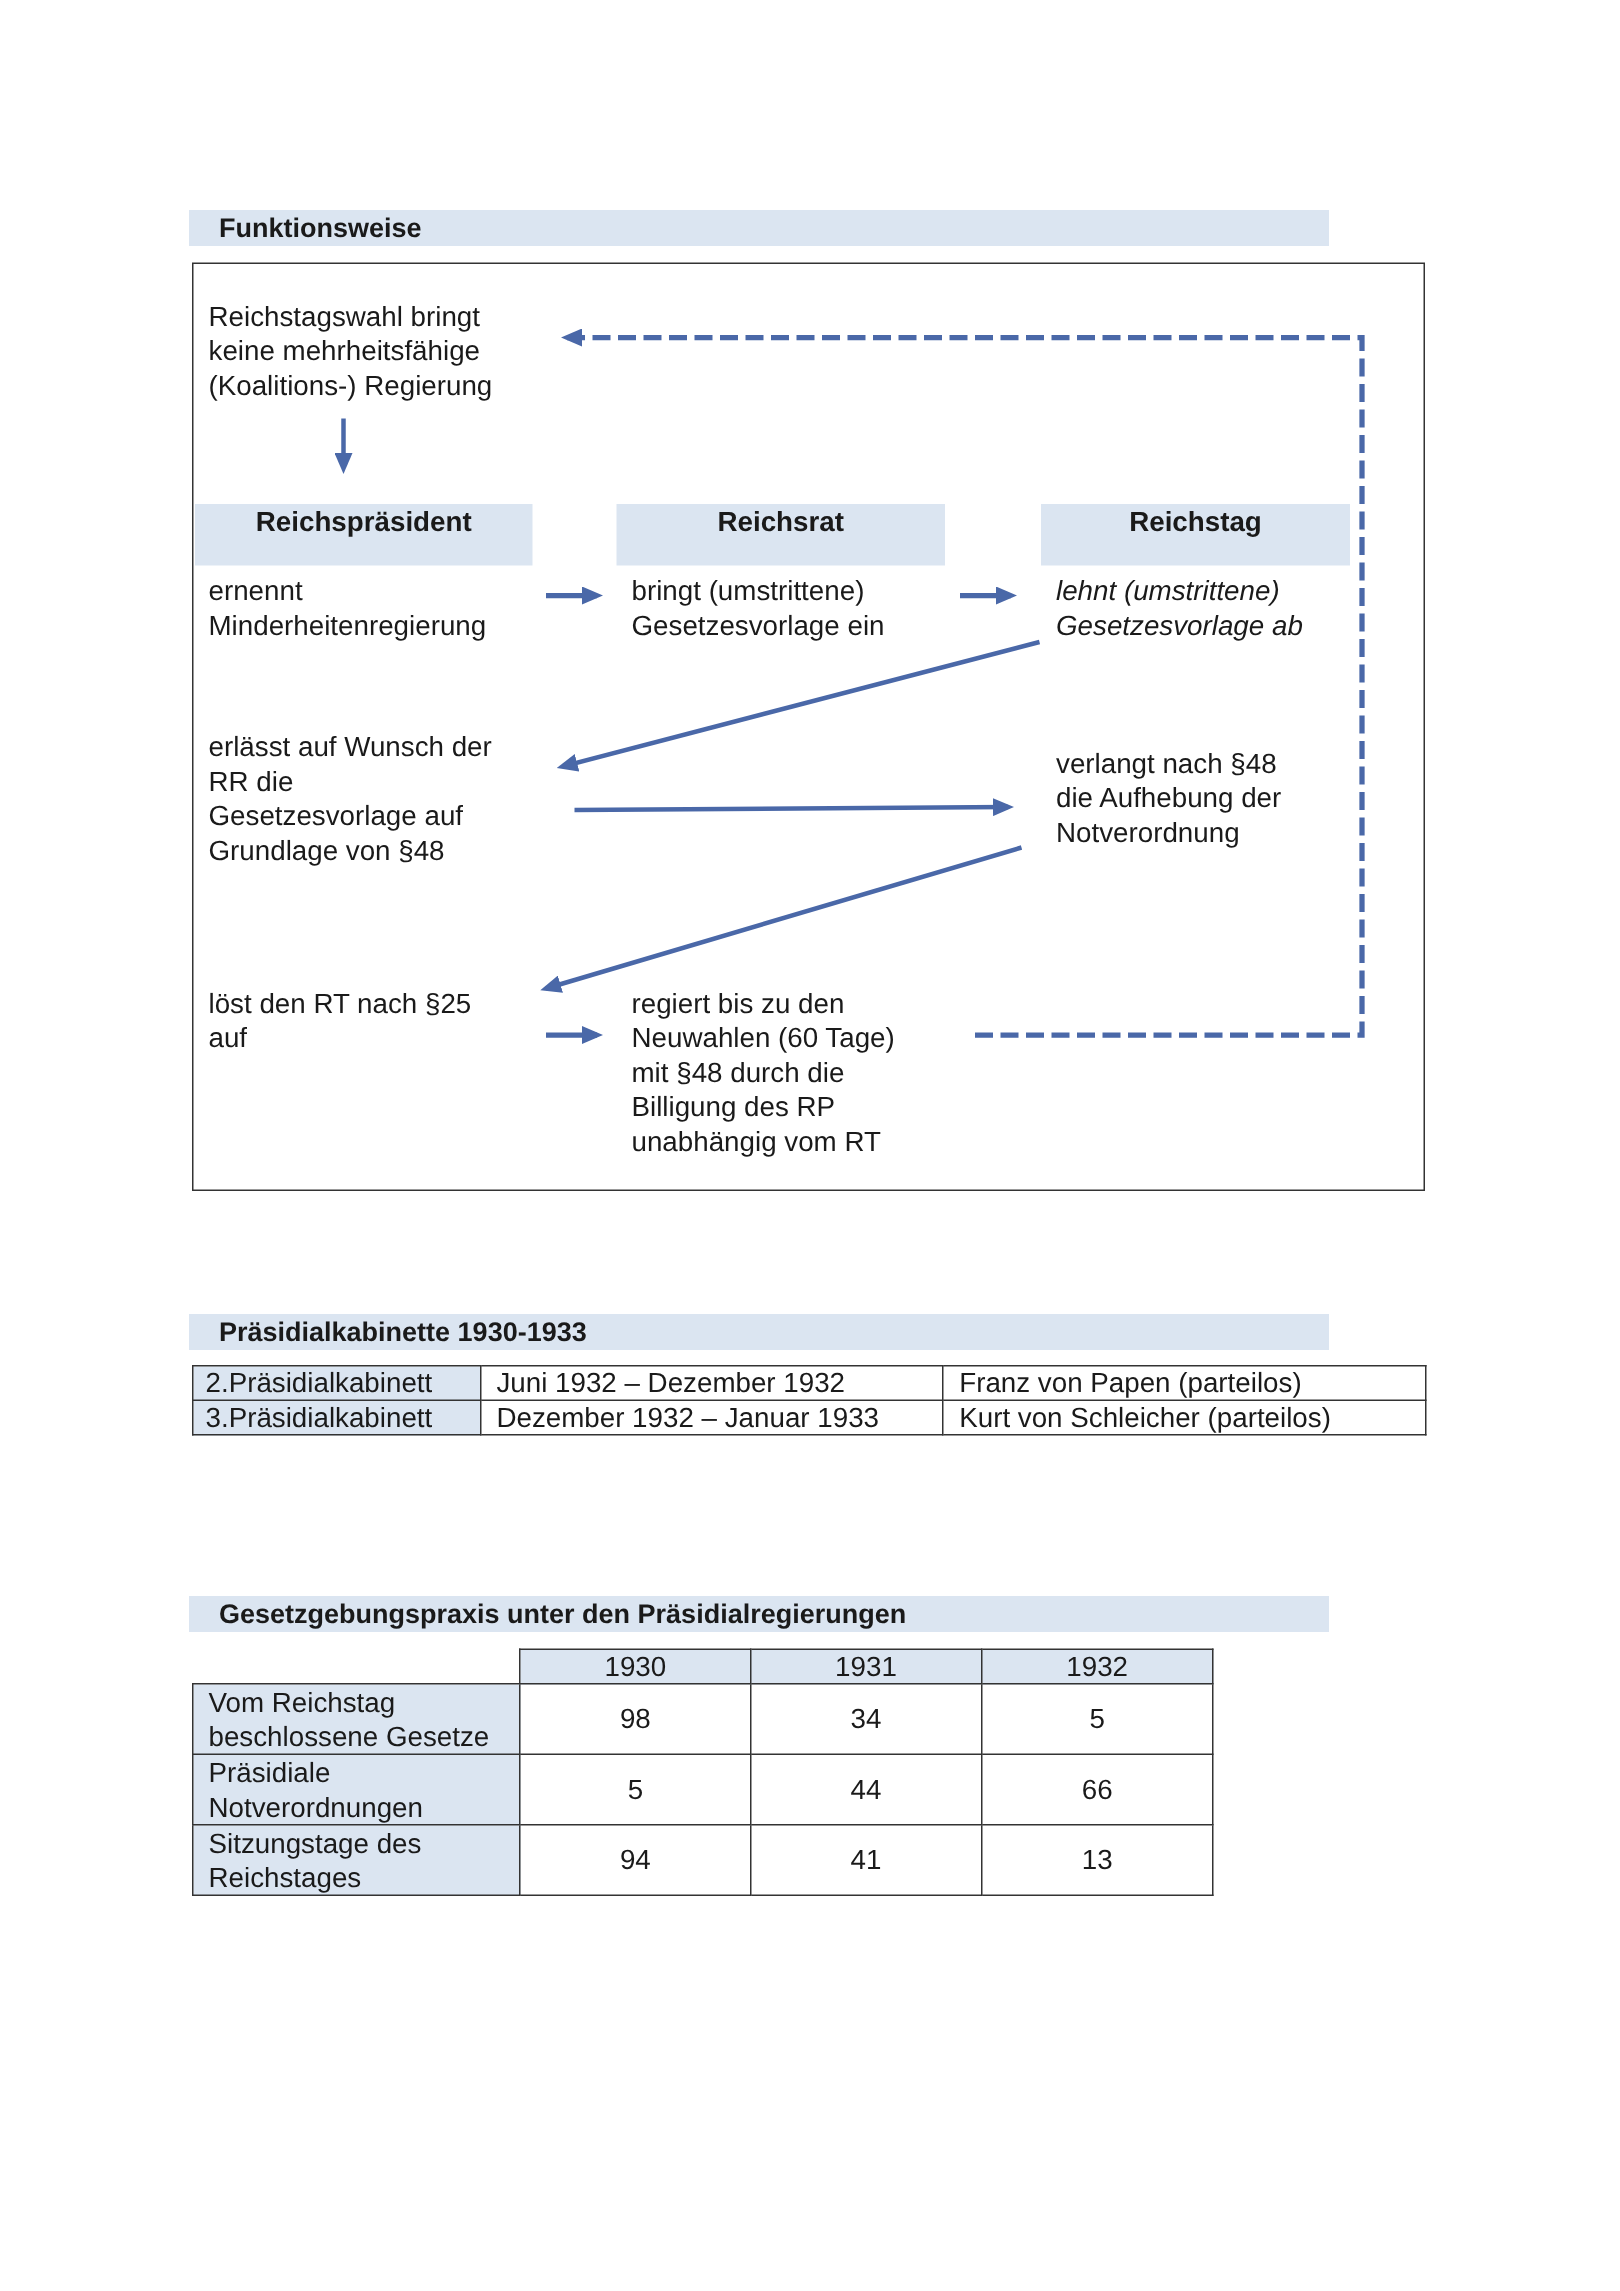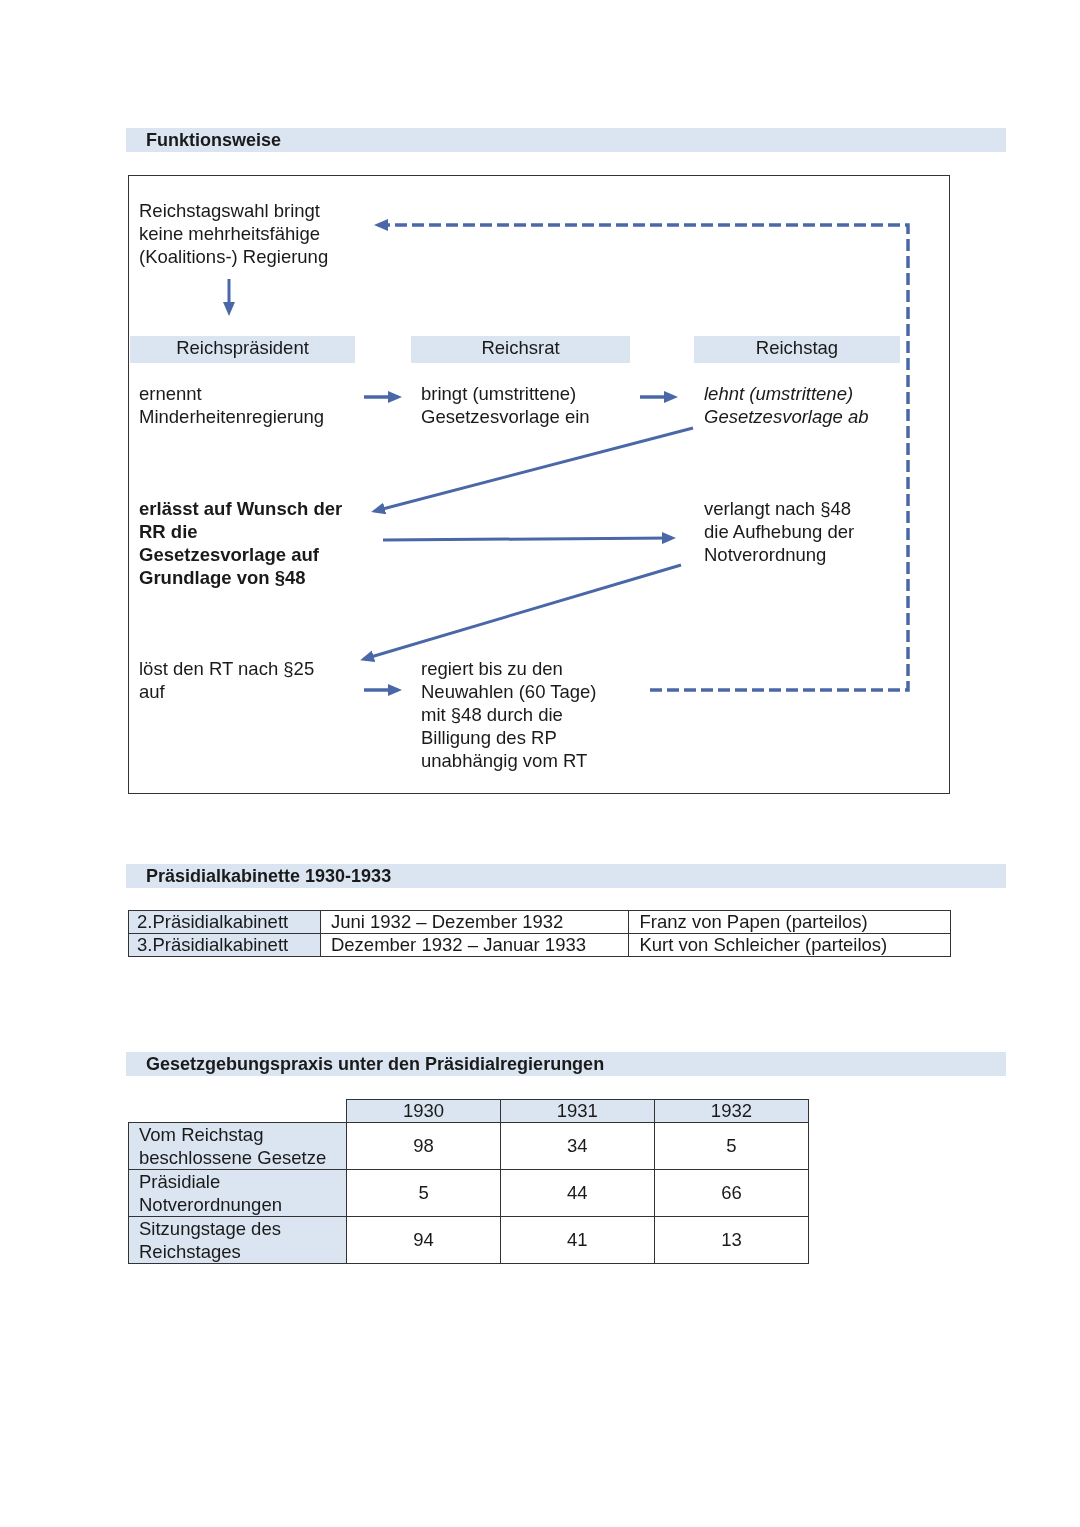--- a/index.html
+++ b/index.html
@@ -1,21 +1,21 @@
 <!DOCTYPE html>
 <html><head>
   <meta charset="utf-8">
   <style>
     html, body { margin: 0; padding: 0; background: #ffffff; }
     body { width: 1080px; height: 1527px; position: relative; font-family: "Liberation Sans", sans-serif; color: #1a1a1a; overflow: hidden; }
-    .section-band { position: absolute; left: 126px; width: 880px; height: 24px; background: #dbe5f1; }
+    .section-band { position: absolute; left: 126px; width: 760px; height: 24px; background: #dbe5f1; margin-top: 12px; }
     .section-band span { position: absolute; left: 20px; top: 2px; font-weight: bold; font-size: 18px; }
     .diagram-box { position: absolute; left: 128px; top: 175px; width: 822px; height: 619px; border: 1.5px solid #333; box-sizing: border-box; }
     .txt { position: absolute; font-size: 18.5px; line-height: 23px; white-space: pre-line; }
-    .node-head { position: absolute; height: 27px; background: #dbe5f1; font-weight: normal; font-size: 18.5px; line-height: 23px; text-align: center; }
+    .node-head { position: absolute; height: 41px; background: #dbe5f1; font-weight: bold; font-size: 18.5px; line-height: 23px; text-align: center; }
     svg.arrows { position: absolute; left: 0; top: 0; width: 1080px; height: 1527px; pointer-events: none; }
     table { position: absolute; border-collapse: collapse; font-size: 18.5px; }
     td { border: 1.5px solid #333; padding: 0 10px; line-height: 22px; }
     td.blank { border: none; background: transparent; }
     td.head { background: #dbe5f1; }
     td.rowlabel { background: #dbe5f1; }
     .t1 td { height: 22px; }
     .t2 td.num { text-align: center; }
     .t2 td.yr { text-align: center; }
   </style>
@@ -35,21 +35,21 @@
 <div class="node-head" style="left:130px; top:336px; width:225px;">Reichspräsident</div>
 <div class="node-head" style="left:411px; top:336px; width:219px;">Reichsrat</div>
 <div class="node-head" style="left:694px; top:336px; width:206px;">Reichstag</div>
 
 <div class="txt" style="left:139px; top:382px;">ernennt
 Minderheitenregierung</div>
 <div class="txt" style="left:421px; top:382px;">bringt (umstrittene)
 Gesetzesvorlage ein</div>
 <div class="txt" style="left:704px; top:382px;font-style:italic;">lehnt (umstrittene)
 Gesetzesvorlage ab</div>
-<div class="txt" style="left:139px; top:497px;font-weight:bold;">erlässt auf Wunsch der
+<div class="txt" style="left:139px; top:486px;">erlässt auf Wunsch der
 RR die
 Gesetzesvorlage auf
 Grundlage von §48</div>
 <div class="txt" style="left:704px; top:497px;">verlangt nach §48
 die Aufhebung der
 Notverordnung</div>
 <div class="txt" style="left:139px; top:657px;">löst den RT nach §25
 auf</div>
 <div class="txt" style="left:421px; top:657px;">regiert bis zu den
 Neuwahlen (60 Tage)

